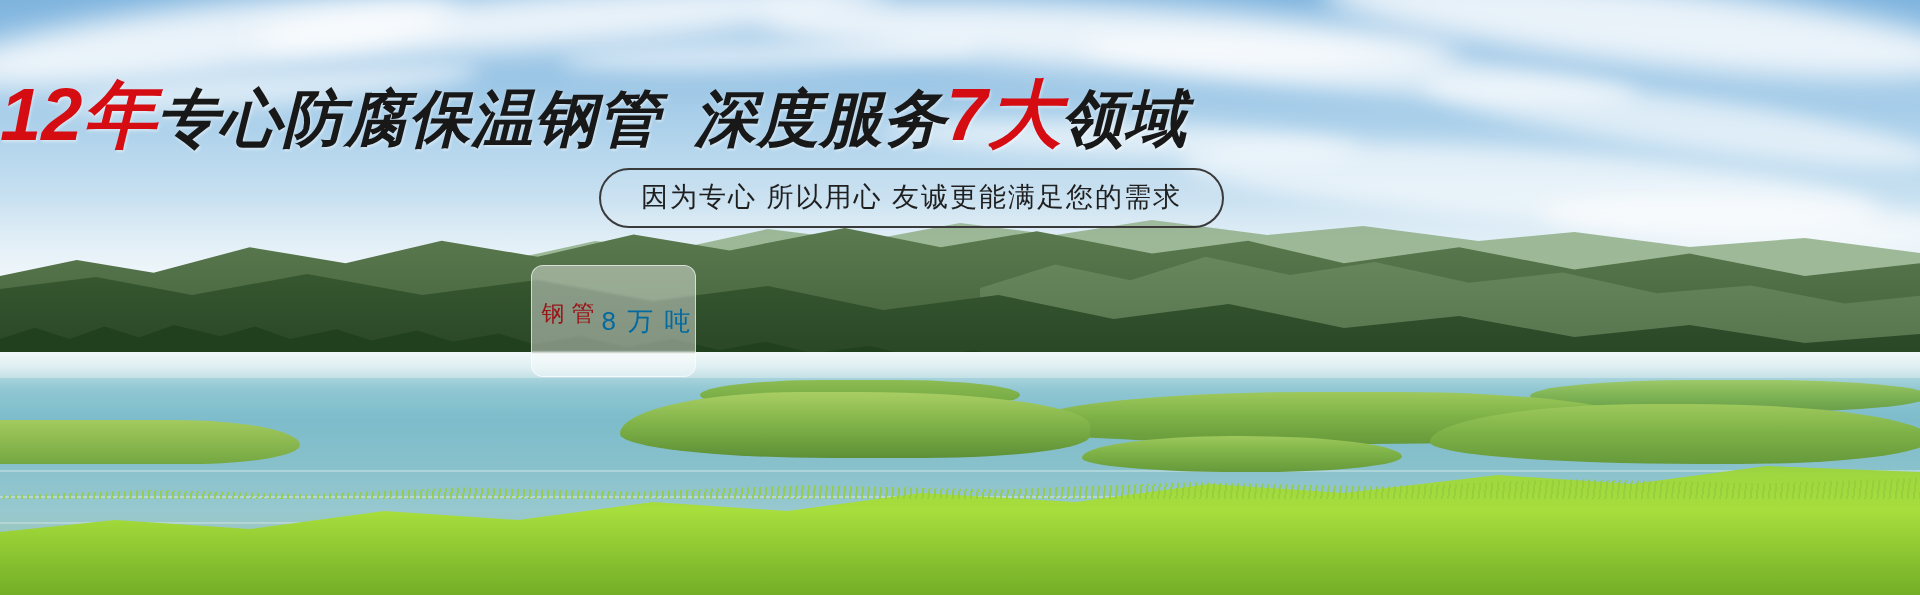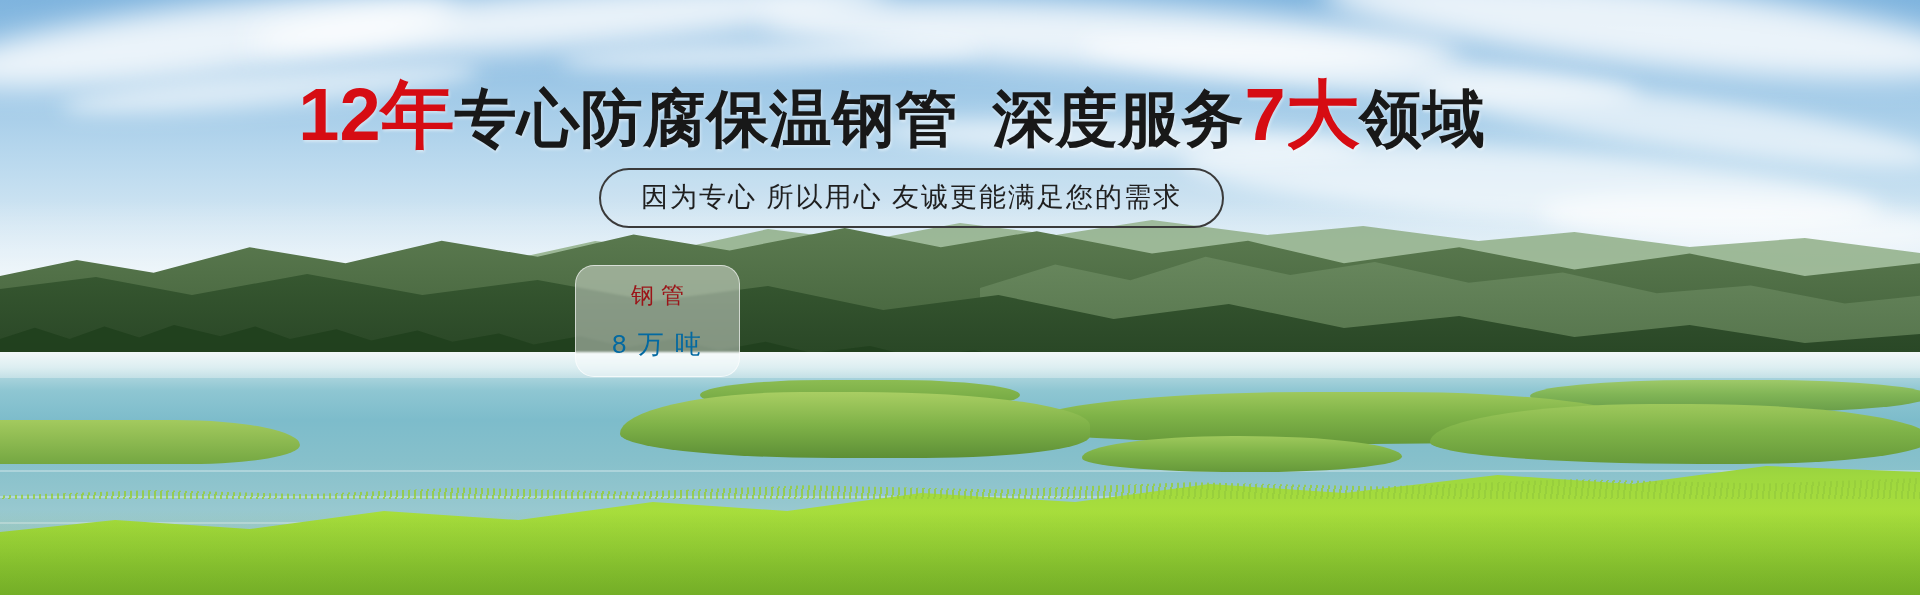--- a/index.html
+++ b/index.html
@@ -120,23 +120,24 @@
     background:repeating-linear-gradient(97deg,
       rgba(150,205,60,.85) 0px,rgba(150,205,60,.85) 2px,
       rgba(150,205,60,0) 2px,rgba(150,205,60,0) 6px);
     clip-path:polygon(0% 88%,8% 70%,16% 84%,24% 62%,33% 76%,42% 54%,52% 68%,
       62% 44%,72% 58%,82% 34%,92% 48%,100% 30%,100% 100%,0% 100%);
   }
 
   
   .headline{
     position:absolute;left:0;top:78px;width:1784px;
-    text-align:center;white-space:nowrap;
+    white-space:nowrap;
     font-size:62px;font-weight:bold;line-height:1;
     letter-spacing:1px;
+    font-style:italic;
   }
   .headline .red{color:#d60c13;font-size:74px;letter-spacing:0;
     text-shadow:1px 2px 3px rgba(255,255,255,.45);}
   .headline .dark{color:#181818;
     text-shadow:1px 2px 3px rgba(255,255,255,.45);}
   .headline .gap{display:inline-block;width:34px;}
 
   
   .pill-wrap{position:absolute;left:0;top:168px;width:1823px;text-align:center;}
   .pill{
@@ -148,26 +149,25 @@
     background:rgba(255,255,255,.06);
   }
 
   
   .cards{
     position:absolute;left:531px;top:265px;
     display:flex;gap:10px;
   }
   .card{
     width:163px;height:110px;
-    border-radius:19px;
+    border-radius:12px;
     background:rgba(255,255,255,.42);
     border:1px solid rgba(255,255,255,.62);
-    display:flex;flex-direction:column;align-items:center;justify-content:center;
+    display:flex;flex-direction:row;align-items:center;justify-content:center;
     backdrop-filter:blur(1px);
-    margin-left:44px;
   }
   .card .label{
     font-size:23px;color:#9b1418;letter-spacing:7px;
     text-indent:7px;margin-bottom:16px;
   }
   .card .value{
     font-size:26px;color:#0369a1;letter-spacing:2px;white-space:nowrap;
   }
   .card .value sup{font-size:15px;vertical-align:super;letter-spacing:0;}
 </style>

